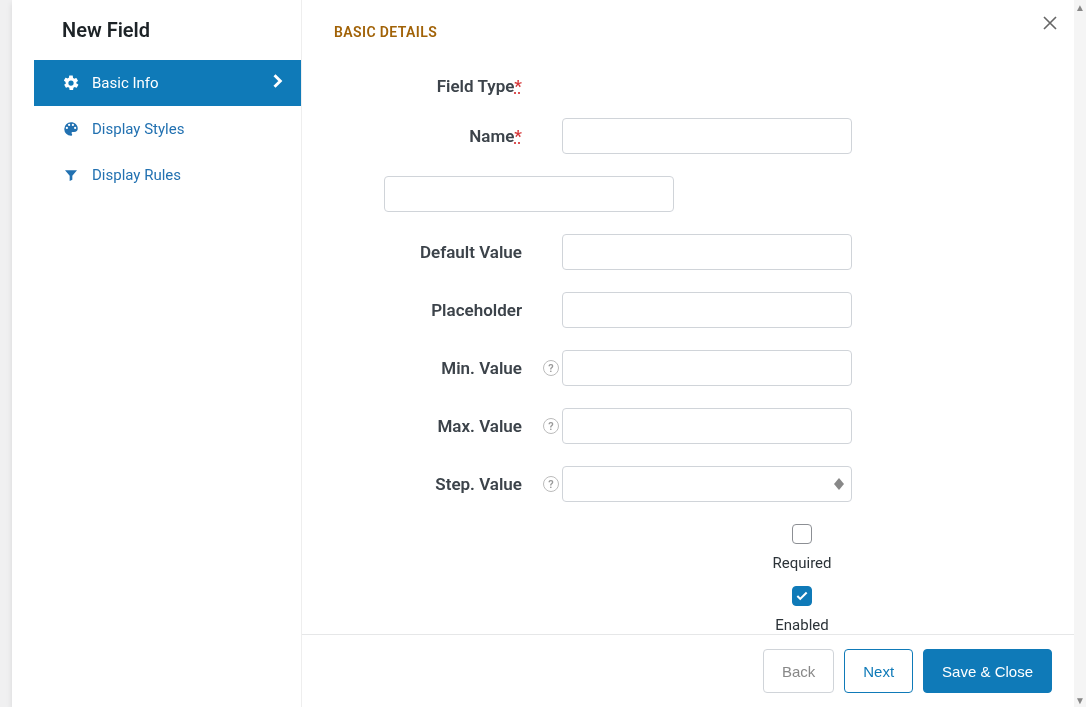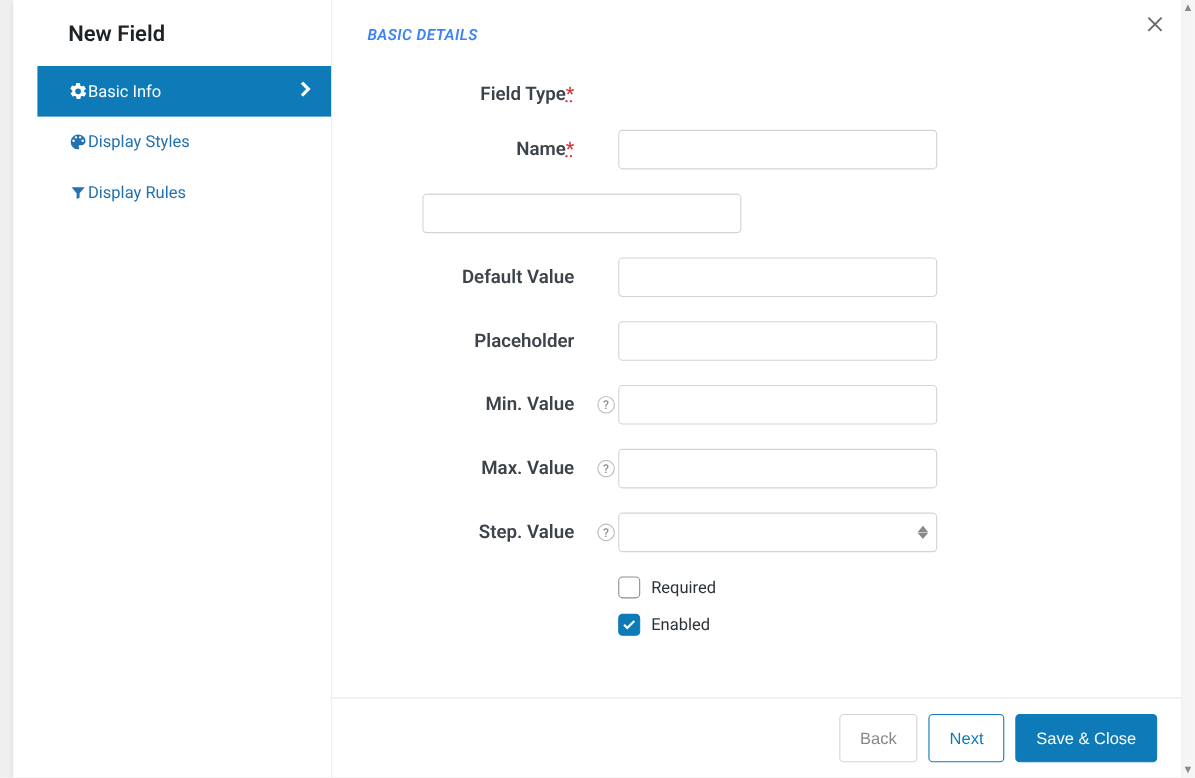--- a/index.html
+++ b/index.html
@@ -16,21 +16,21 @@
     width: 268px; min-width: 268px;
     border-right: 1px solid #eee;
     display: flex; flex-direction: column; margin-left: 22px;
   }
   .sidebar-title {
     font-size: 20px; font-weight: 600; color: #1d2327;
     padding: 18px 24px 18px 28px;
   }
   .sidebar-nav { display: flex; flex-direction: column; }
   .nav-item {
-    display: flex; align-items: center; 
+    display: flex; align-items: center; gap: 12px;
     padding: 14px 20px 14px 28px;
     font-size: 15px; color: #2271b1; cursor: pointer;
     position: relative;
   }
   .nav-item.active {
     background: #0F7AB8; color: #fff;
   }
   .nav-item .chev {
     position: absolute; right: 18px; top: 50%; transform: translateY(-50%);
     display: none;
@@ -42,21 +42,21 @@
   }
   .close-btn {
     position: absolute; top: 8px; right: 8px;
     width: 32px; height: 32px;
     border: none; background: transparent; cursor: pointer;
     color: #666; font-size: 24px; line-height: 1;
     display: flex; align-items: center; justify-content: center;
   }
   .section-title {
     font-size: 14px; font-weight: 600; letter-spacing: 0.4px;
-    color: #3b82f6; padding: 24px 32px 6px 32px; font-style: italic;
+    color: #a16207; padding: 24px 32px 6px 32px;
   }
   .form-area {
     flex: 1; overflow-y: auto;
     padding: 30px 32px 20px 60px;
   }
   .form-row {
     display: flex; align-items: center; margin-bottom: 22px;
   }
   .form-label {
     width: 178px; text-align: right; padding-right: 18px;
@@ -84,21 +84,21 @@
   .select-chev {
     position: absolute; right: 12px; top: 50%; transform: translateY(-50%);
     pointer-events: none; color: #555;
   }
   .number-spin {
     position: absolute; right: 8px; top: 50%; transform: translateY(-50%);
     display:flex; flex-direction:column; gap: 0px; color:#888; font-size:10px;
     pointer-events: none;
   }
   .check-row {
-    display:flex; align-items:center; gap:10px; margin-left: 200px; margin-bottom: 14px;
+    display:flex; align-items:center; gap:10px; margin-left: 200px; margin-bottom: 14px; flex-direction: column;
   }
   .checkbox {
     width:20px; height:20px; border:1px solid #8c8f94; border-radius:4px;
     display:flex; align-items:center; justify-content:center;
     cursor:pointer; background:#fff;
   }
   .checkbox.checked {
     background:#0F7AB8; border-color:#0F7AB8; color:#fff;
   }
   .checkbox.checked svg { display:block; }

